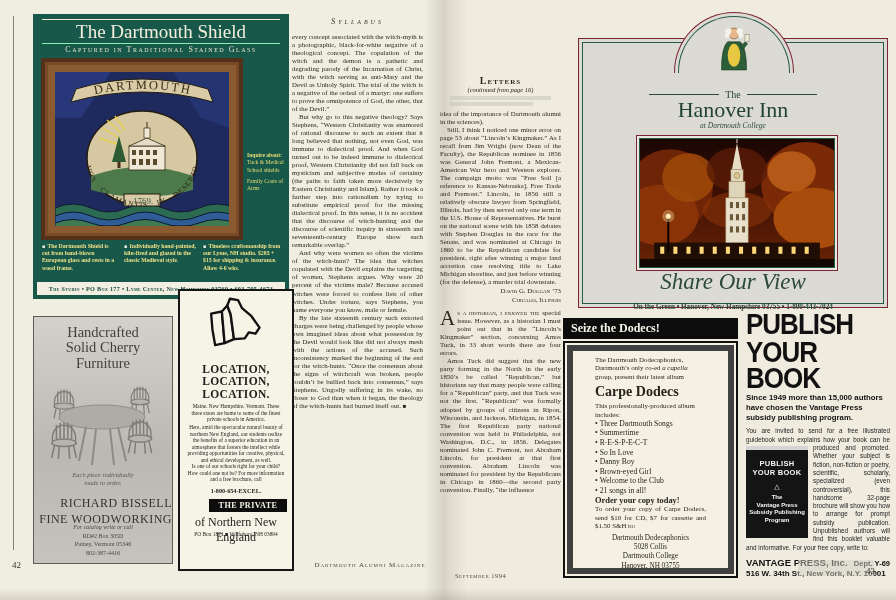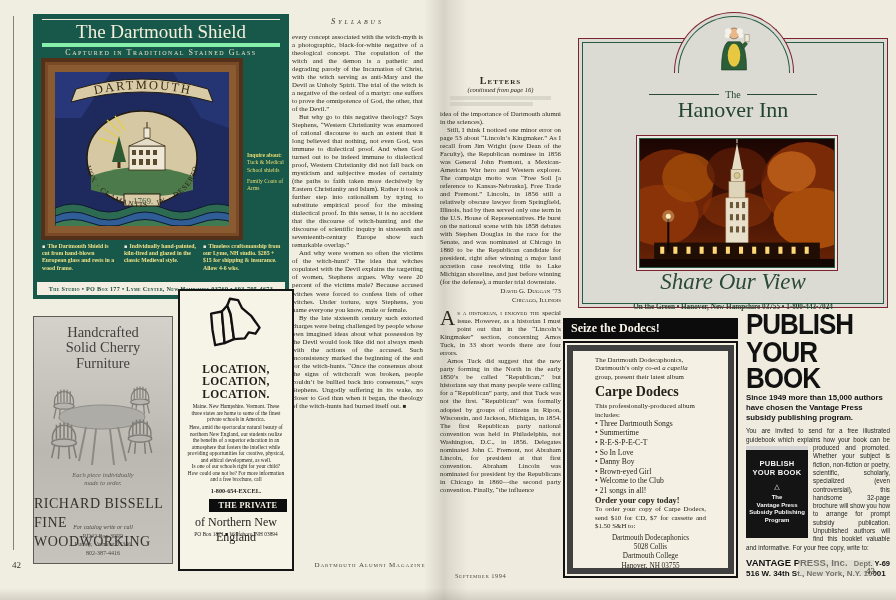--- a/index.html
+++ b/index.html
@@ -8,21 +8,21 @@
   #spread{position:relative;width:896px;height:600px;background:#eeebde;}
   .page{position:absolute;top:0;height:600px;background:#f0ede1;}
   #page-left{left:0;width:444px;}
   #page-right{left:444px;width:452px;background:#efecdf;}
   #gutter{left:424px;top:0;width:44px;height:600px;background:linear-gradient(90deg,rgba(0,0,0,0) 0%,rgba(60,55,40,.14) 45%,rgba(60,55,40,.10) 55%,rgba(0,0,0,0) 100%);}
   #bottom-shade{left:0;right:0;bottom:0;height:12px;background:linear-gradient(180deg,rgba(0,0,0,0),rgba(90,85,70,.18));}
   #edge-line{left:13px;top:16px;width:1px;height:534px;background:#4a463c;opacity:.65;}
 
   
   #shield-ad{left:33px;top:14px;width:256px;height:285px;background:#17584a;color:#f1ecd9;}
-  .shield-title{margin:5px 9px 0;padding:2px 0 1px;border-top:1.5px solid #ece7d3;border-bottom:4px solid #86efac;
+  .shield-title{margin:5px 9px 0;padding:2px 0 1px;border-top:1.5px solid #ece7d3;border-bottom:1px solid #86efac;
     text-align:center;font-size:19px;line-height:20px;color:#f4efdc;}
   .shield-sub{margin:1px 9px 0;text-align:center;font-variant:small-caps;font-size:8px;letter-spacing:1.5px;color:#e6e0c8;}
   #glass{left:8px;top:44px;width:202px;height:182px;}
   #inquire{left:214px;top:138px;width:38px;font-size:5.6px;line-height:1.3;color:#e9dc73;}
   .inq-label{font-weight:bold;}
   .inq-item{margin-bottom:4px;}
   .shield-bullet{top:229px;font-size:5.8px;line-height:1.25;color:#ece087;font-weight:bold;}
   .shield-bullet .sq{color:#f6f3e6;font-size:5px;margin-right:1px;}
   #sb1{left:9px;width:74px;} #sb2{left:91px;width:72px;} #sb3{left:170px;width:80px;}
   #shield-addr{left:4px;right:4px;bottom:4px;height:13px;background:#f2efe2;color:#174a3d;
@@ -34,21 +34,21 @@
   .bodytext p{margin:0;text-align:justify;font-size:6.8px;line-height:1.18;}
   .bodytext p.indent{text-indent:7px;}
   .endmark{font-size:6px;}
 
   
   #furniture-ad{left:33px;top:316px;width:138px;height:246px;border:1px solid #5e5c58;
     background:linear-gradient(180deg,#d4d1cb,#bbb8b2 55%,#c6c3bd);color:#403e3a;}
   #furn-head{top:8px;left:0;right:0;text-align:center;font-size:14.5px;line-height:1.06;color:#43413d;}
   #furn-photo{top:56px;left:0;width:138px;height:96px;}
   #furn-tagline{top:154px;left:0;right:0;text-align:center;font-style:italic;font-size:6.5px;line-height:1.3;color:#5c5a55;}
-  #furn-name{top:178px;left:0;right:8px;text-align:left;font-size:14px;letter-spacing:.5px;line-height:1.35;color:#34322e;}
+  #furn-name{top:178px;left:0;right:0;text-align:right;font-size:12px;letter-spacing:.5px;line-height:1.35;color:#34322e;}
   #furn-contact{top:206px;left:0;right:0;text-align:center;font-size:6px;line-height:1.45;color:#4a4843;}
   #furn-contact .it{font-style:italic;}
 
   
   #schools-ad{left:178px;top:289px;width:112px;height:278px;background:#f6f3e7;border:2.5px solid #151515;color:#201e1a;}
   #schools-map{top:5px;left:19px;width:74px;height:64px;}
   #schools-head{top:72px;left:0;right:0;text-align:center;font-weight:bold;font-size:11.5px;line-height:1.08;letter-spacing:.3px;}
   .schools-p{left:7px;right:7px;text-align:center;font-size:5.3px;line-height:1.25;}
   #sp1{top:112px;} #sp2{top:133px;} #sp3{top:172px;}
   #schools-phone{top:196px;left:0;right:0;text-align:center;font-weight:bold;font-size:6.2px;}
@@ -305,20 +305,21 @@
 
   <div class="abs" id="hanover-ad">
     <div class="abs" id="hi-box">
       <div id="hi-inner"></div>
       <div class="abs" id="hi-name">Hanover Inn</div>
       <div class="abs" id="hi-the-row">
         <span class="rule"></span>
         <span id="hi-the">The</span>
         <span class="rule"></span>
       </div>
+      <div class="abs" id="hi-sub">at Dartmouth College</div>
       <div class="abs" id="hi-photo-frame">
         <div id="hi-photo-inner">
           <svg width="100%" height="100%" viewBox="0 0 192 126" preserveAspectRatio="none">
             <defs>
               <linearGradient id="skyG" x1="0" y1="0" x2="0" y2="1">
                 <stop offset="0" stop-color="#1a0503"></stop>
                   <stop offset=".6" stop-color="#4a1605"></stop>
                   <stop offset="1" stop-color="#6a2406"></stop>
               </linearGradient>
             </defs>

